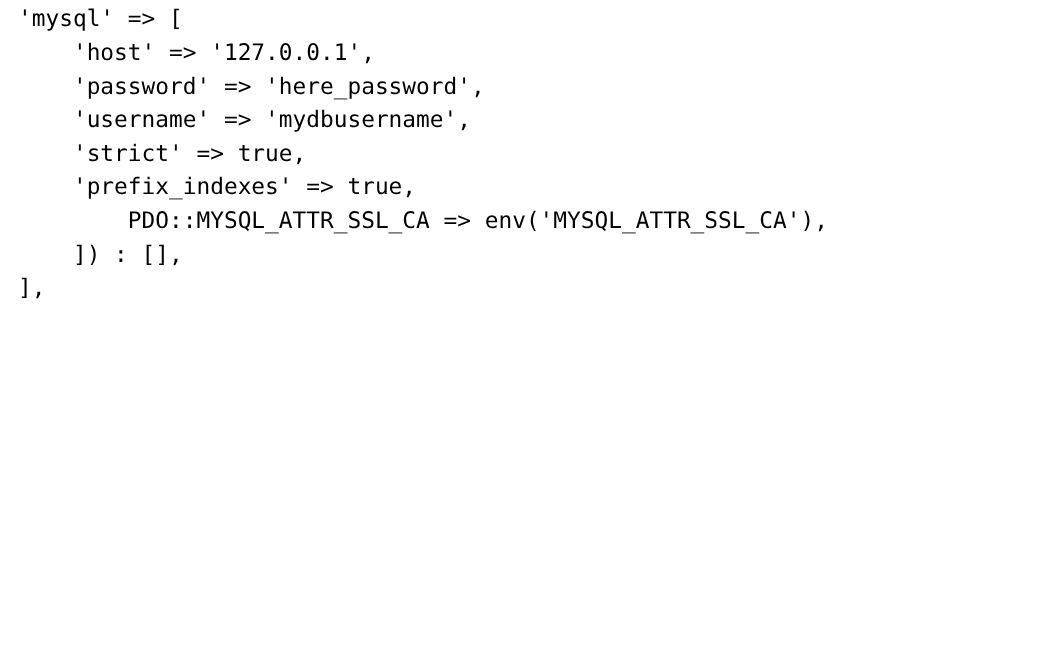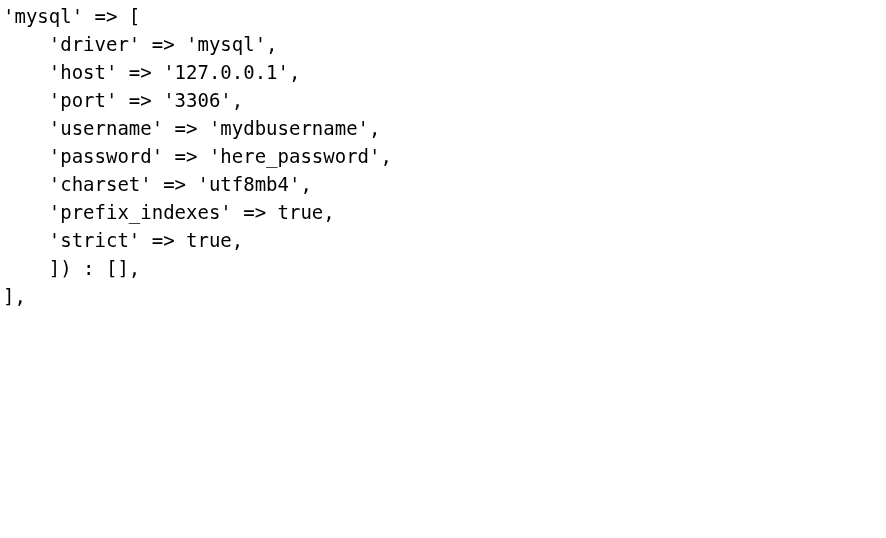--- a/index.html
+++ b/index.html
@@ -22,41 +22,40 @@
     }
     .code-block {
       font-family: "DejaVu Sans Mono", "Liberation Mono", monospace;
       font-size: 19px;
       color: #000000;
     }
     .line {
       white-space: pre;
       line-height: 28px;
       height: 28px;
+      margin-left: 12px;
     }
     .caret {
       display: inline-block;
       width: 2px;
       height: 21px;
       background: #000000;
       vertical-align: middle;
       position: relative;
       top: -2px;
     }
   </style>
 </head>
 <body>
 
 <div class="editor">
   <div class="code-block">
       <div class="line">'mysql' =&gt; [</div>
-      <div class="line">    'driver' =&gt; 'mysql',</div>
       <div class="line">    'host' =&gt; '127.0.0.1',</div>
-      <div class="line">    'port' =&gt; '3306',</div>
+      <div class="line">    'password' =&gt; 'here_password',</div>
       <div class="line">    'username' =&gt; 'mydbusername',</div>
-      <div class="line">    'password' =&gt; 'here_password',</div>
-      <div class="line">    'charset' =&gt; 'utf8mb4',</div>
+      <div class="line">    'strict' =&gt; true,</div>
       <div class="line">    'prefix_indexes' =&gt; true,</div>
-      <div class="line">    'strict' =&gt; true,</div>
+      <div class="line">        PDO::MYSQL_ATTR_SSL_CA =&gt; env('MYSQL_ATTR_SSL_CA'),</div>
       <div class="line">    ]) : [],</div>
       <div class="line">],</div>
     </div>
 </div>
 
 </body></html>

